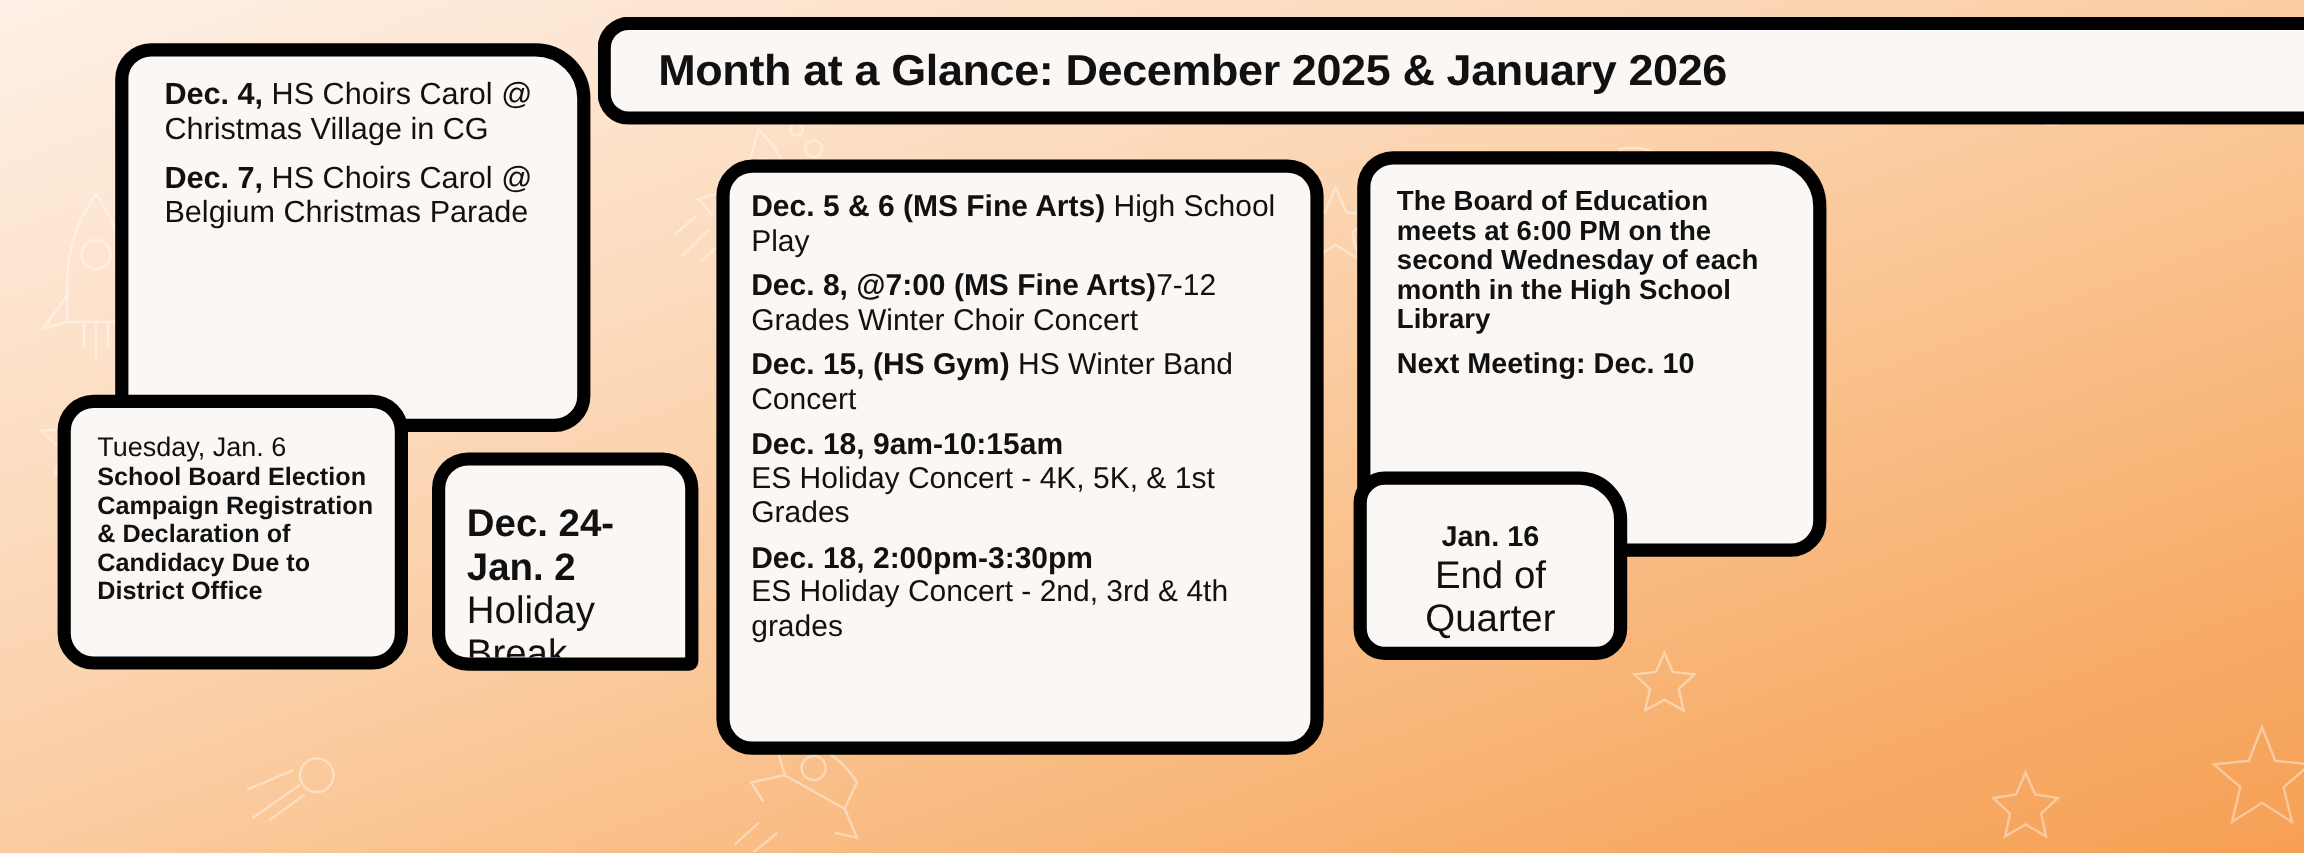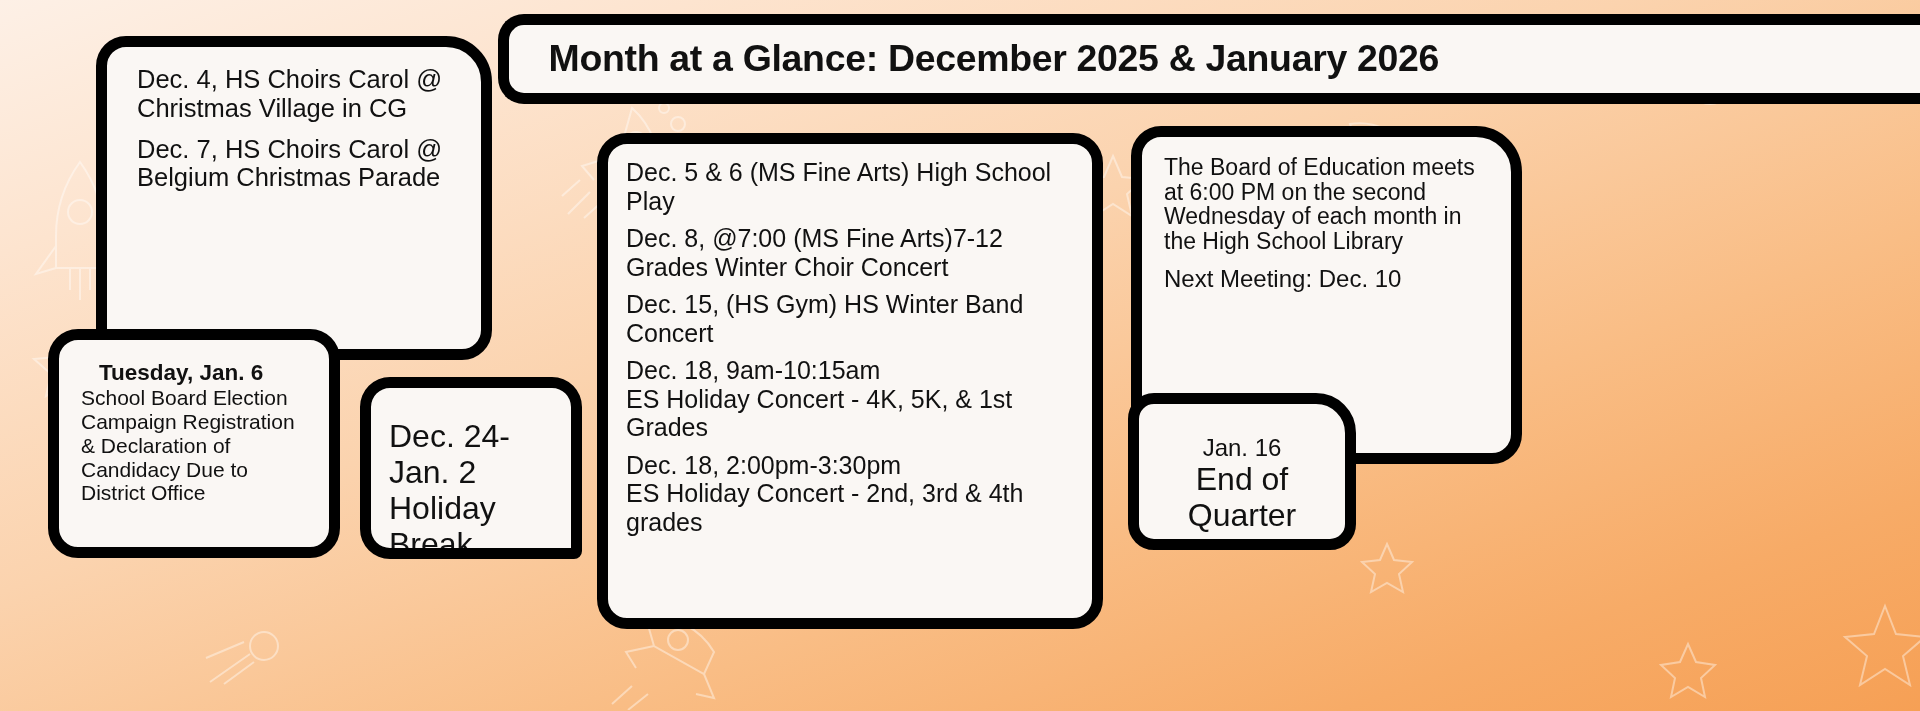--- a/index.html
+++ b/index.html
@@ -33,21 +33,21 @@
   .card {
     position: absolute;
     background: #faf7f4;
     border: 11px solid #000000;
     border-radius: 26px;
     padding: 14px 20px 16px 20px;
     color: #111111;
     line-height: 1.13;
   }
   .card .ln { display: block; }
-  .thin  { font-weight: 400; }
+  .thin  { font-weight: 700; }
   .bold  { font-weight: 400; }
 
   
   #banner {
     left: 498px; top: 14px;
     width: 1430px; height: 90px;
     border-radius: 26px 0 0 26px;
     border-right: none;
     padding: 0;
     display: flex; align-items: center;
@@ -74,21 +74,21 @@
   #c-choirs .grp:last-child { margin-bottom: 0; }
 
   
   #c-election {
     left: 48px; top: 329px;
     width: 292px; height: 229px;
     padding: 20px 18px 14px 22px;
     font-size: 21px;
     border-radius: 30px;
   }
-  #c-election .hd { font-size: 22.5px; font-weight: 700; margin-bottom: 1px; margin-left: 18px; }
+  #c-election .hd { font-size: 22.5px; font-weight: 400; margin-bottom: 1px; }
 
   
   #c-break {
     left: 360px; top: 377px;
     width: 222px; height: 182px;
     padding: 30px 16px 8px 18px;
     font-size: 32px;
     border-radius: 30px 30px 8px 30px;
     overflow: hidden;
   }
@@ -109,21 +109,21 @@
   
   #c-boe {
     left: 1131px; top: 126px;
     width: 391px; height: 338px;
     padding: 18px 20px 12px 22px;
     font-size: 23px;
     border-radius: 30px 46px 30px 30px;
   }
   #c-boe .hd { font-size: 25px; font-weight: 700; margin-bottom: 2px; }
   #c-boe .body { line-height: 1.07; }
-  #c-boe .next { font-weight: 400; font-size: 24px; margin-top: 12px; display:block; }
+  #c-boe .next { font-weight: 700; font-size: 24px; margin-top: 12px; display:block; }
 
   
   #c-quarter {
     left: 1128px; top: 393px;
     width: 228px; height: 157px;
     padding: 30px 12px 10px 12px;
     font-size: 24px;
     text-align: center;
     border-radius: 26px 40px 26px 26px;
   }

